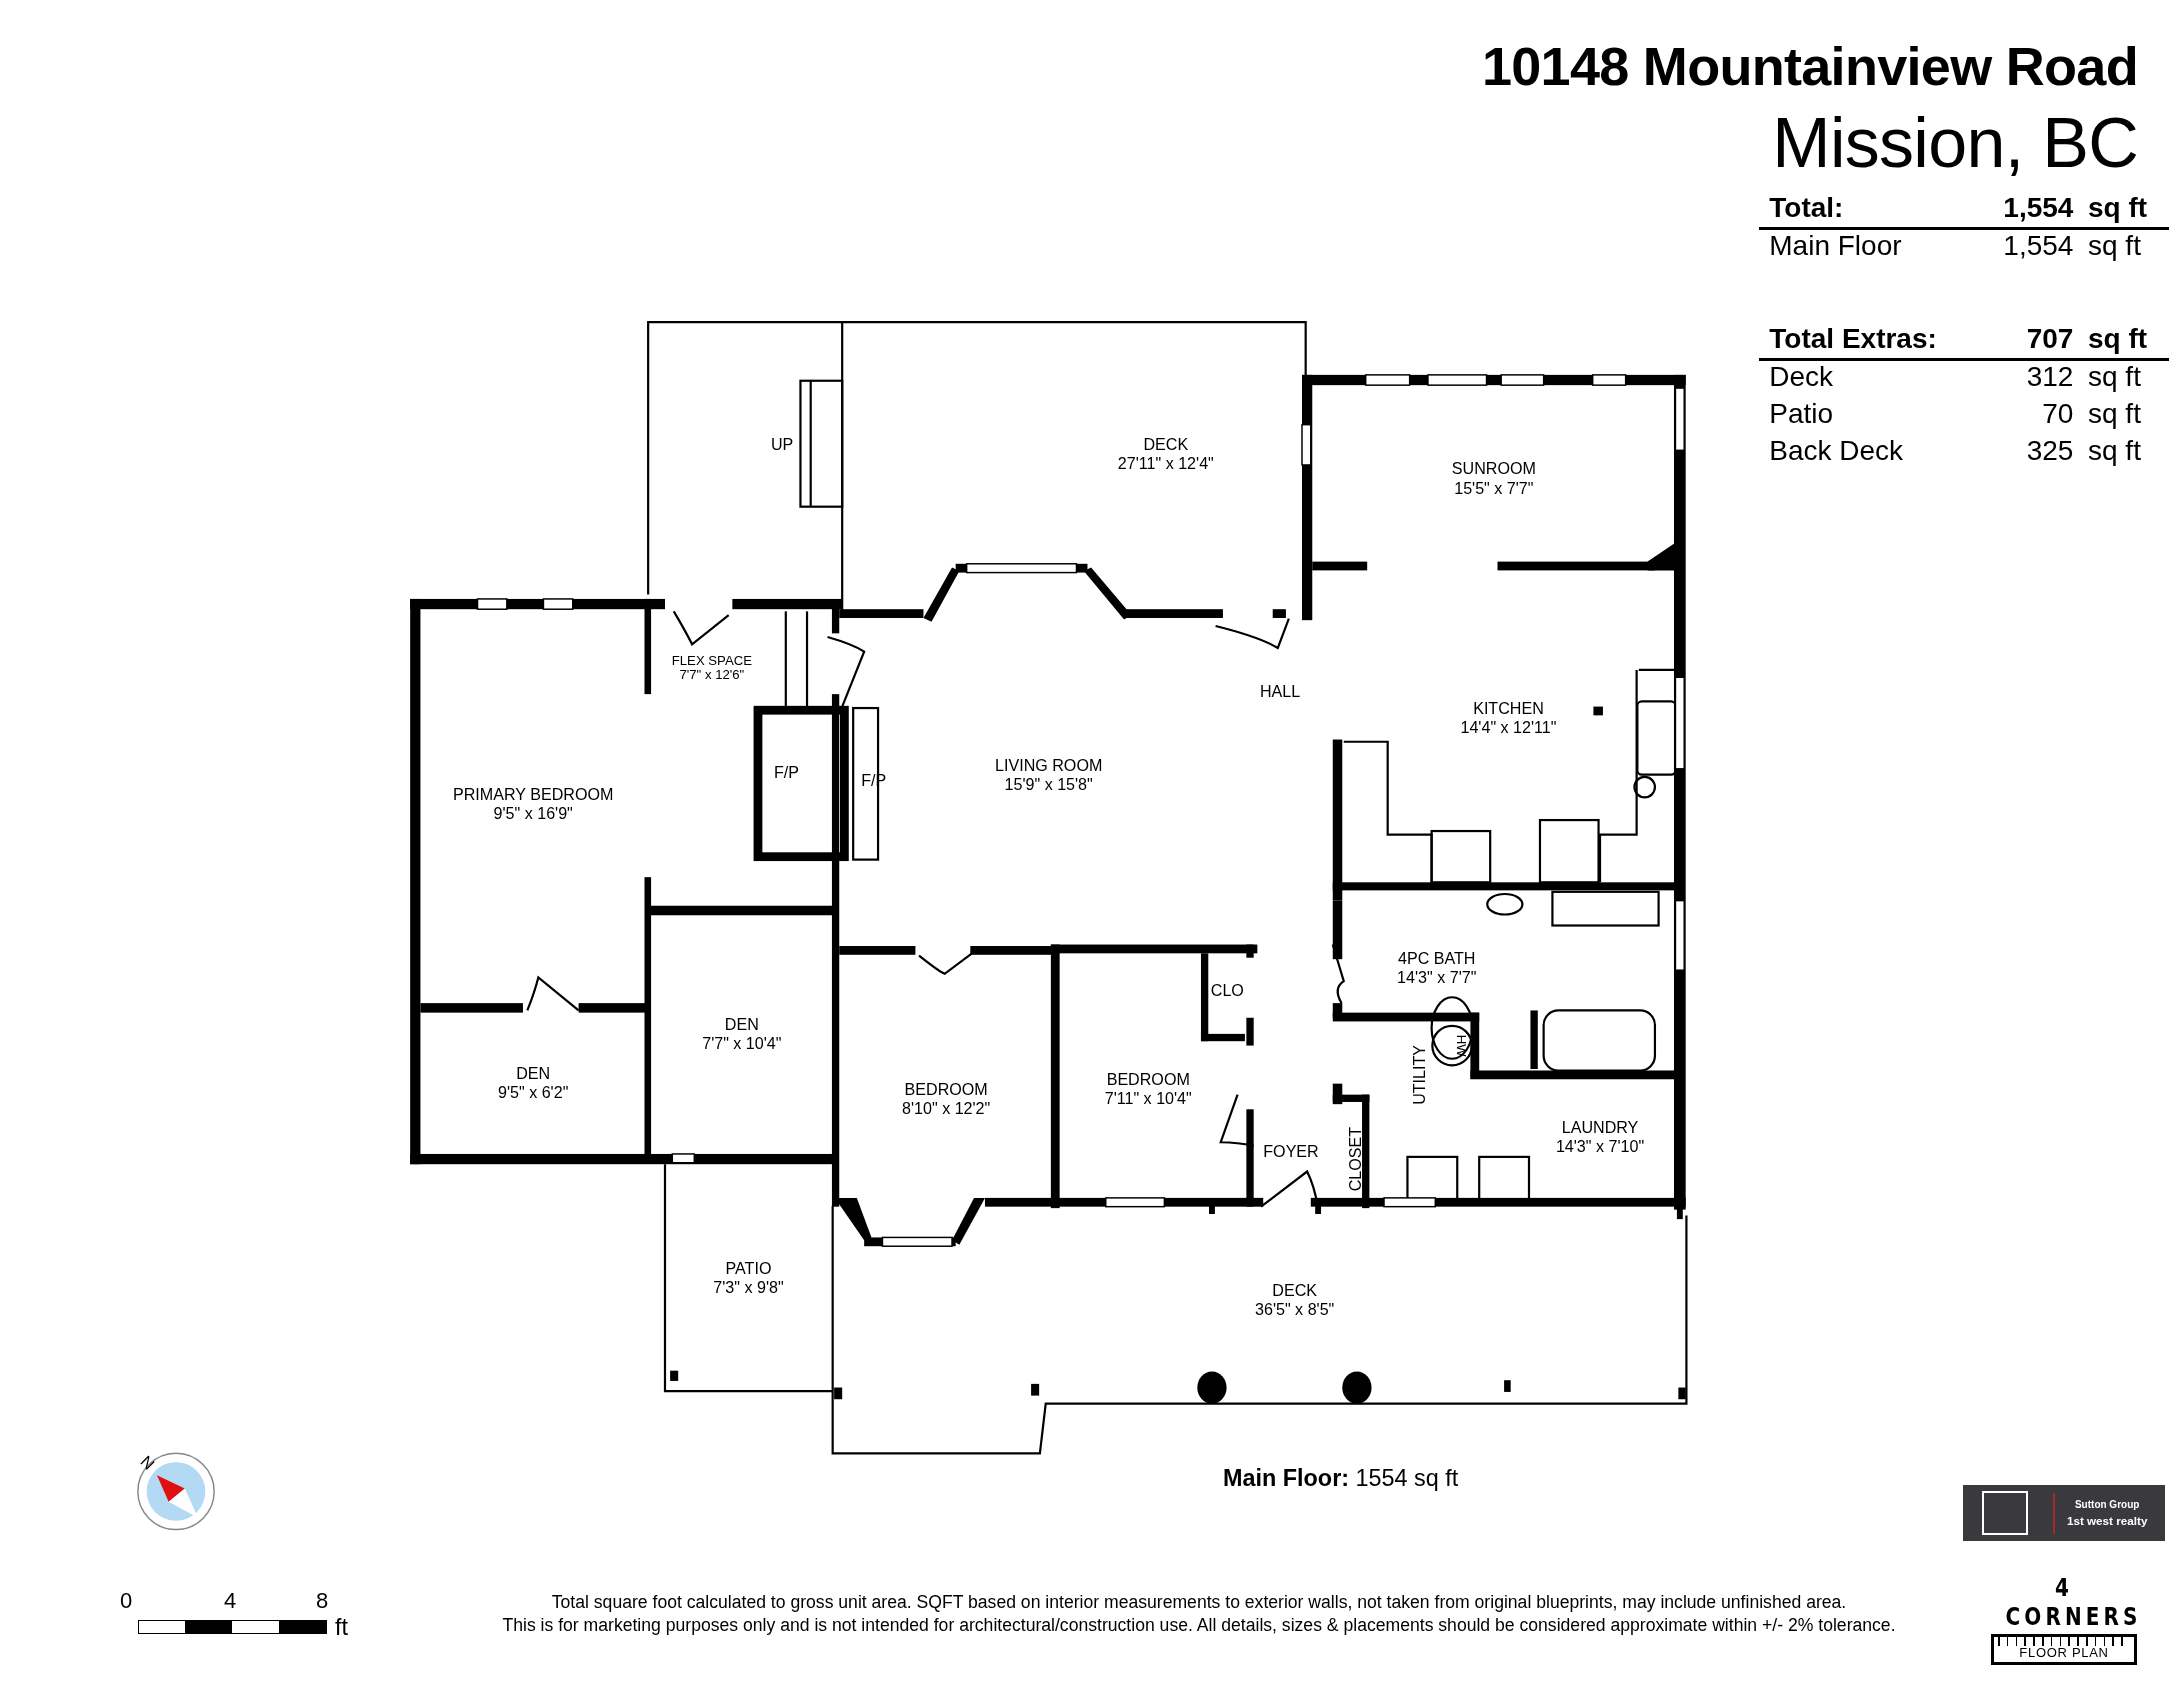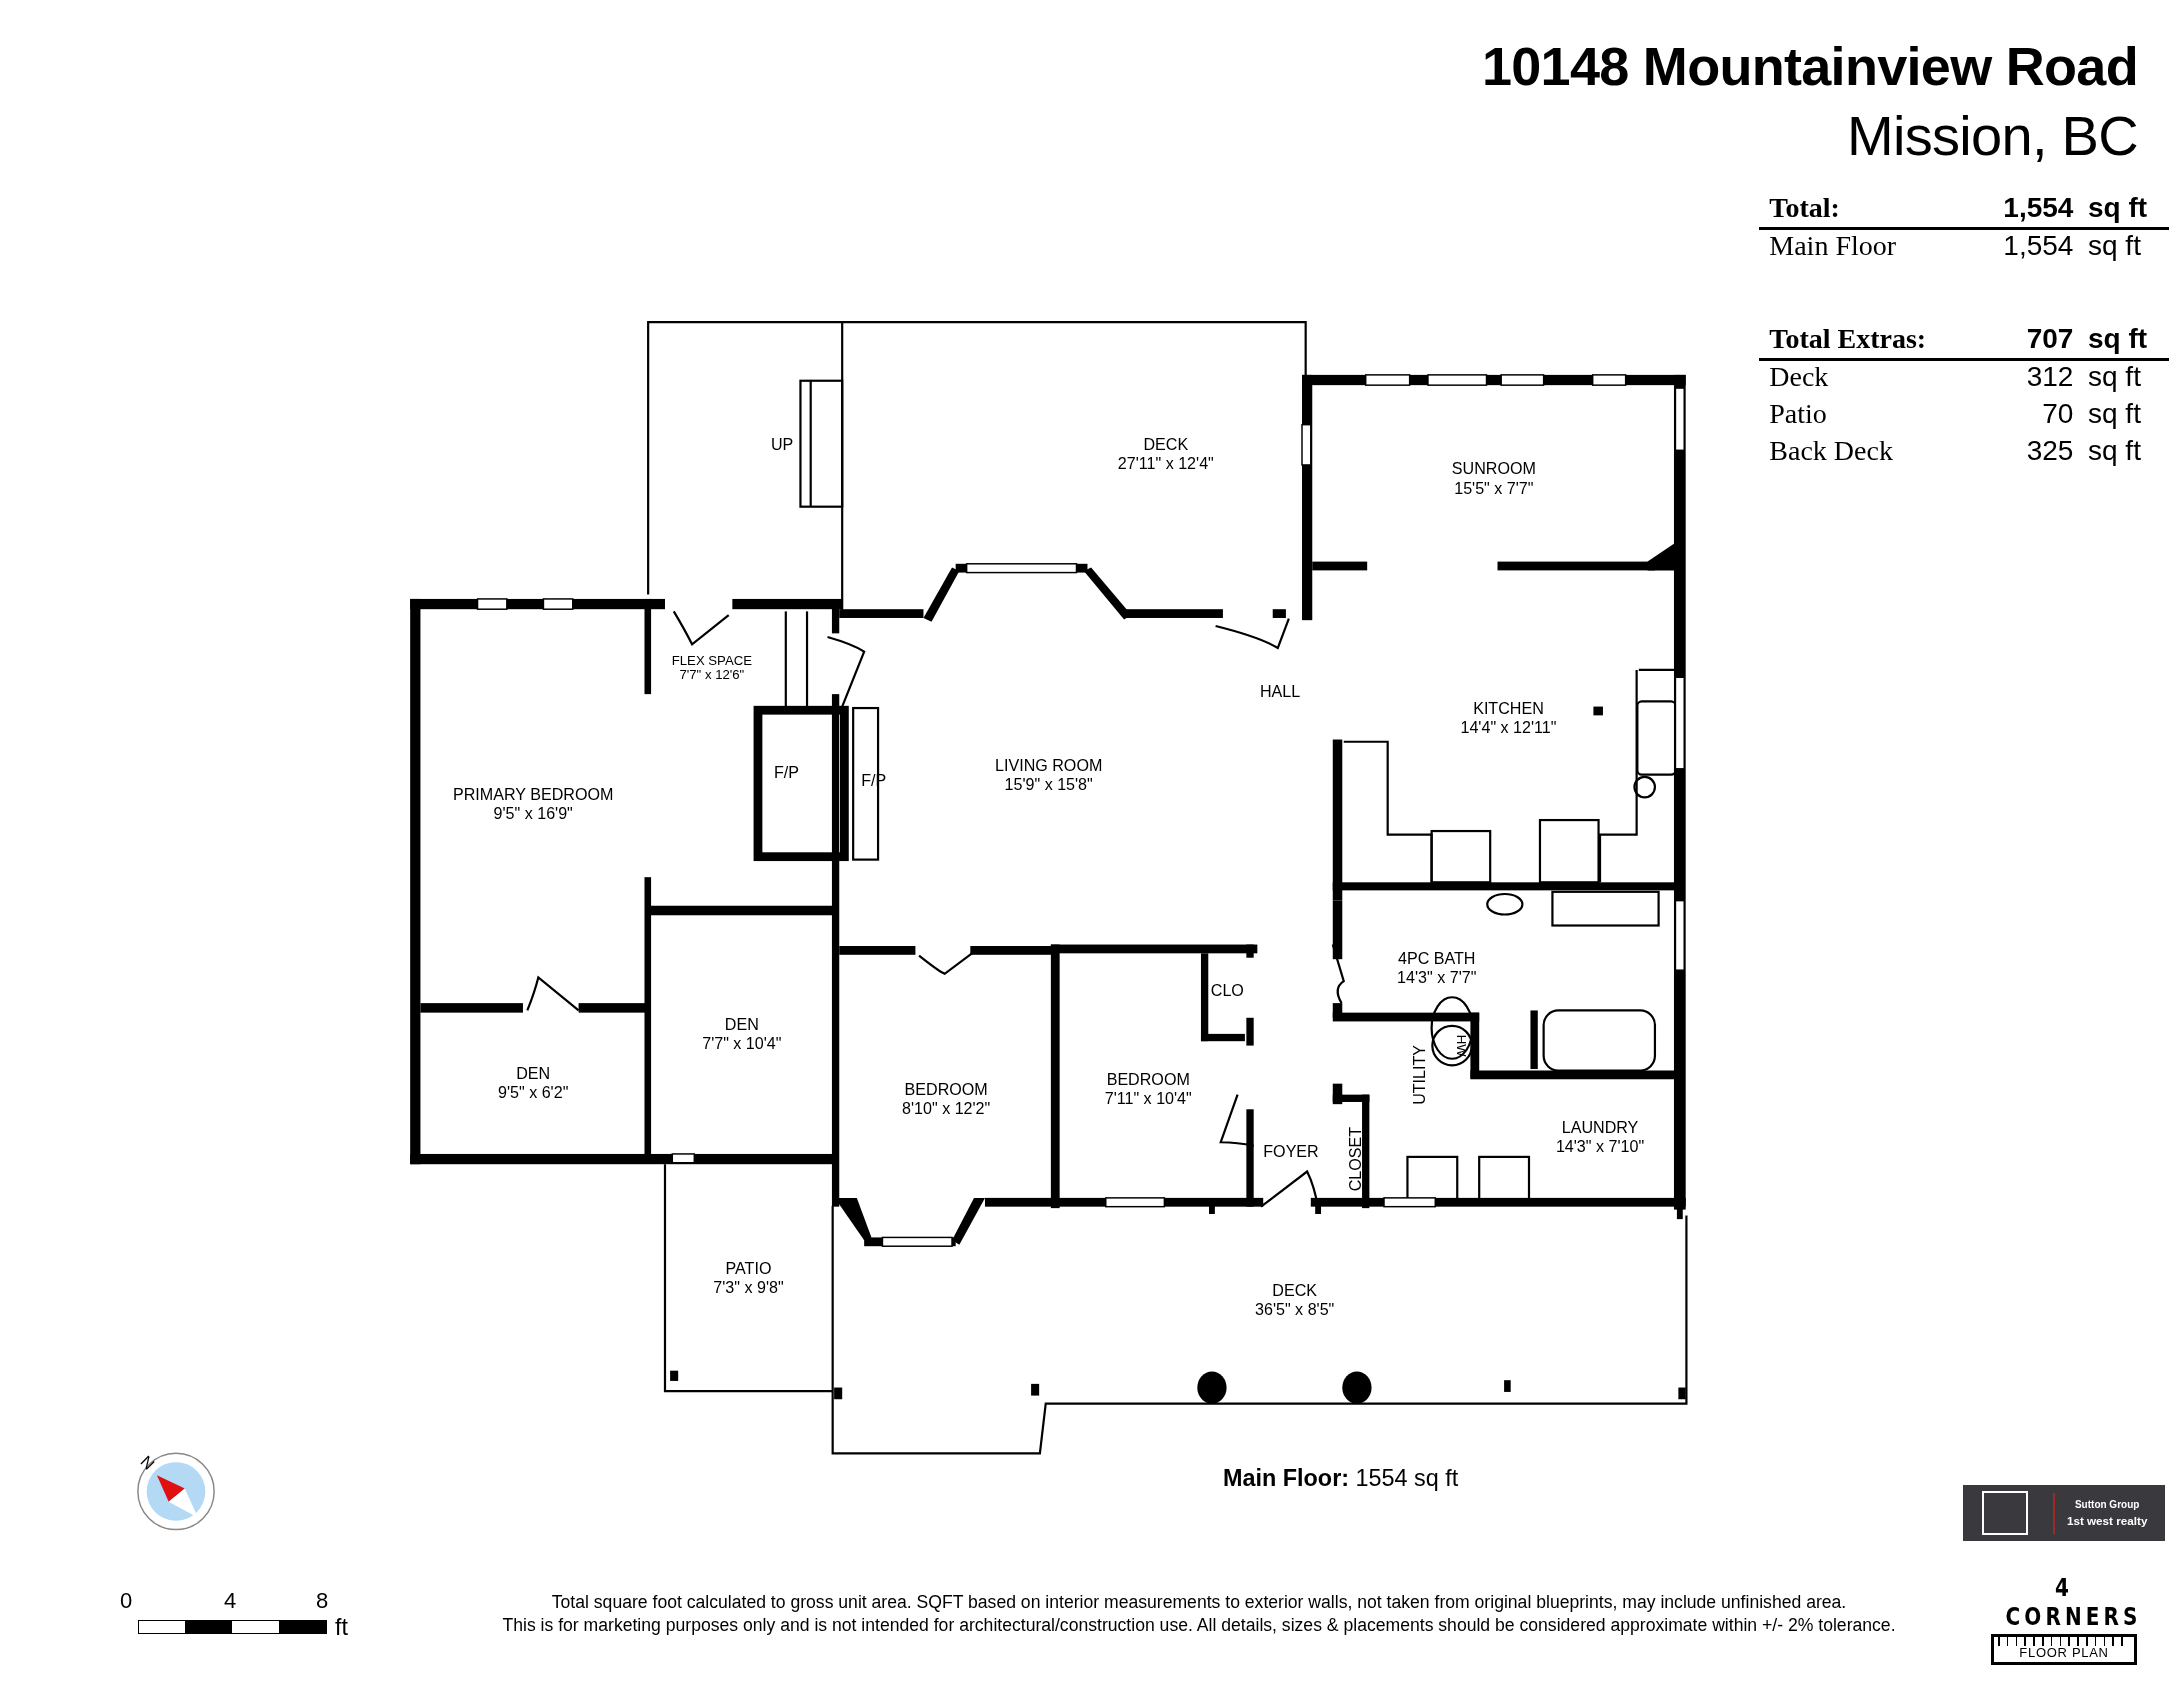--- a/index.html
+++ b/index.html
@@ -1,23 +1,23 @@
 <!DOCTYPE html>
 <html style="font-size:11.7px"><head>
 <meta charset="utf-8">
 <style>
   html, body { margin: 0; padding: 0; background: #ffffff; }
   body { width: 2183px; height: 1687px; position: relative; overflow: hidden;
          font-family: "Liberation Sans", sans-serif; color: #000; }
   .abs { position: absolute; }
   .title { right: 45px; top: 35px; font-size: 54px; font-weight: bold; letter-spacing: -0.7px; white-space: nowrap; }
-  .subtitle { right: 45px; top: 103px; font-size: 56px; font-weight: normal; white-space: nowrap; letter-spacing: -0.7px; }
+  .subtitle { right: 45px; top: 103px; font-size: 70px; font-weight: normal; white-space: nowrap; letter-spacing: -0.7px; }
   .area-table { left: 1759px; top: 192px; width: 410px; font-size: 28px; }
   .area-row { display: flex; align-items: baseline; height: 37px; }
-  .area-row .lbl { flex: 1; padding-left: 10.3px; font-family: Liberation Serif, serif; }
+  .area-row .lbl { flex: 1; padding-left: 10.3px; }
   .area-row .val { width: 110px; text-align: right; }
   .area-row .unit { width: 81px; padding-left: 14.6px; }
   .area-row.head { font-weight: bold; border-bottom: 3.7px solid #000; height: 35px; }
   .area-row.body { color: #000000; }
   .gap { height: 56px; }
   svg.plan { position: absolute; left: 0; top: 0; }
   .room-label { font-family: "Liberation Sans", sans-serif; font-size: 22px; text-anchor: middle; fill: #000; }
   .floor-total { left: 1223px; top: 1465px; font-size: 23.4px; white-space: nowrap; text-align: center; }
   .floor-total b { font-weight: bold; }
   .disclaimer { left: 320px; top: 1591px; width: 1758px; text-align: center; font-size: 17.6px; line-height: 23.4px; }

